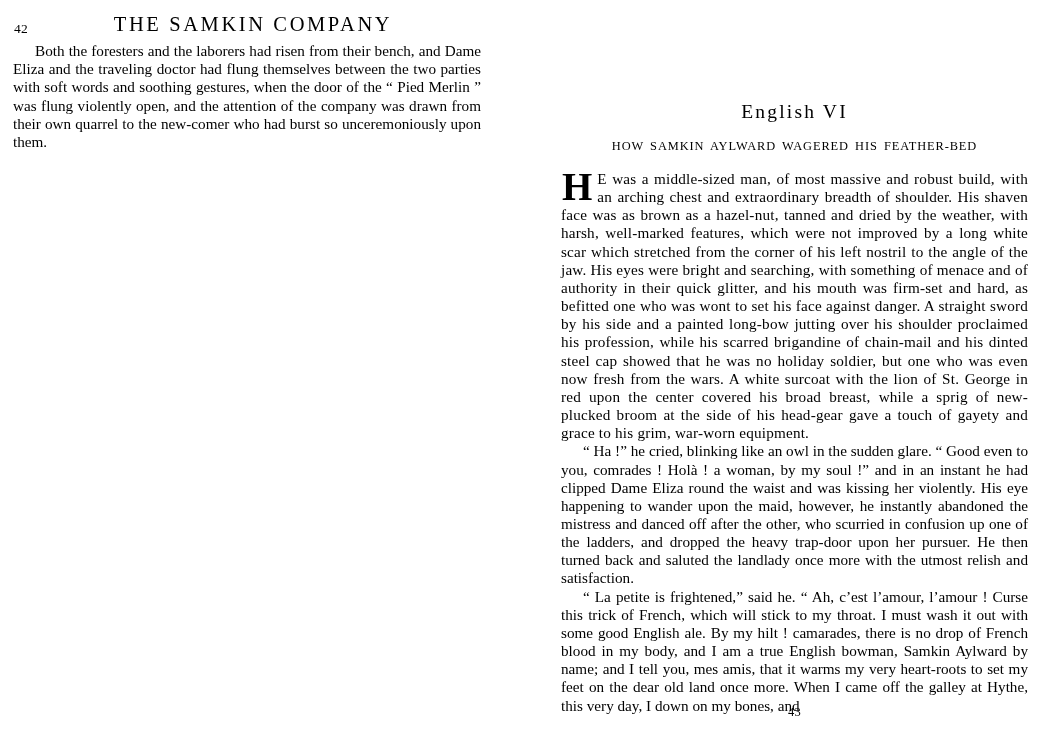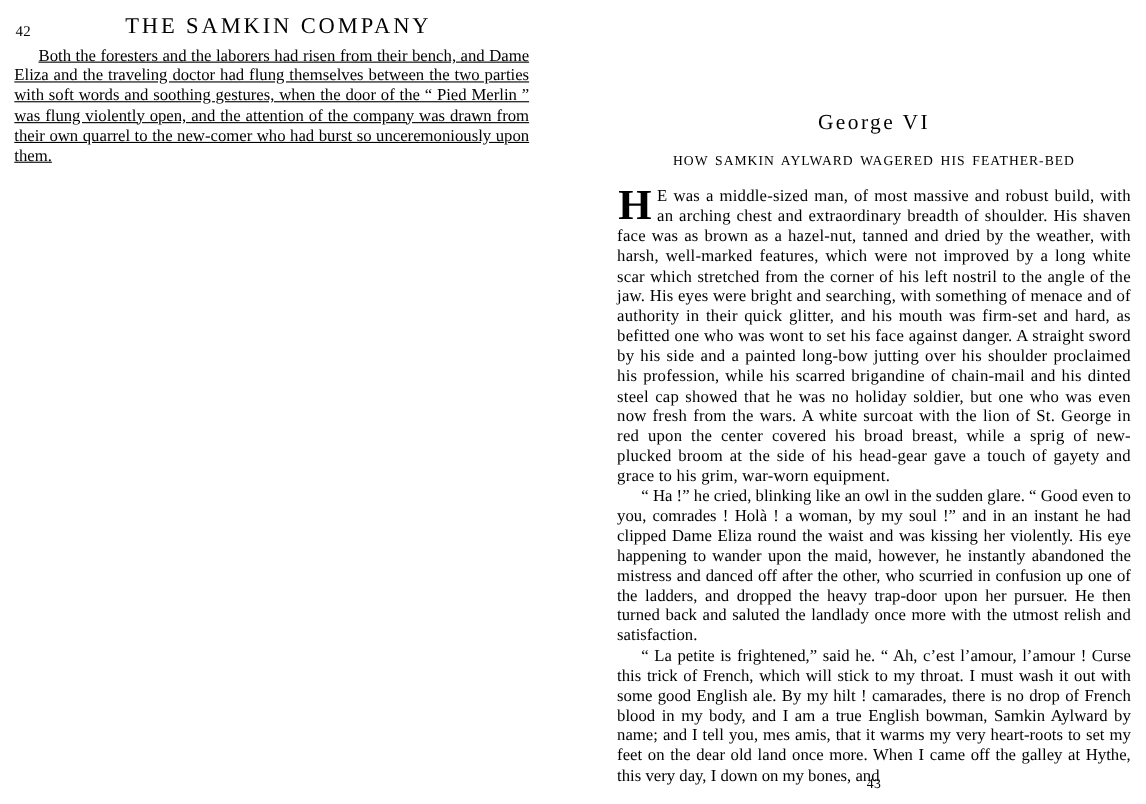--- a/index.html
+++ b/index.html
@@ -61,21 +61,20 @@
     box-sizing: border-box;
     white-space: nowrap;
   }
 
   
   .verso-body {
     position: absolute;
     left: 13px;
     top: 42px;
     width: 468px;
-    text-decoration: underline;
   }
   .verso-body p {
     margin: 0;
     text-align: justify;
     text-justify: inter-word;
     font-size: 15.2px;
     line-height: 18.2px;
     text-indent: 22px;
     hyphens: none;
   }
@@ -158,21 +157,21 @@
     </div>
 
     <div class="verso-body">
       <p>Both the foresters and the laborers had risen from their bench, and Dame Eliza and the traveling doctor had flung themselves between the two parties with soft words and soothing gestures, when the door of the “ Pied Merlin ” was flung violently open, and the attention of the company was drawn from their own quarrel to the new-comer who had burst so unceremoniously upon them.</p>
     </div>
 
   </div>
 
   <div class="page page-recto">
 
-    <div class="chapter-title">George VI</div>
+    <div class="chapter-title">English VI</div>
 
     <div class="chapter-subtitle">HOW SAMKIN AYLWARD WAGERED HIS FEATHER-BED</div>
 
     <div class="recto-body">
 
       <p class="opening">
         <span class="dropcap">H</span><span class="opening-first-words">E was a middle-sized man, of most massive and robust build, with an arching chest and extraordinary breadth of shoulder. His shaven face was as brown as a hazel-nut, tanned and dried by the weather, with harsh, well-marked features, which were not improved by a long white scar which stretched from the corner of his left nostril to the angle of the jaw.  His eyes were bright and searching, with something of menace and of authority in their quick glitter, and his mouth was firm-set and hard, as befitted one who was wont to set his face against danger.  A straight sword by his side and a painted long-bow jutting over his shoulder proclaimed his profession, while his scarred brigandine of chain-mail and his dinted steel cap showed that he was no holiday soldier, but one who was even now fresh from the wars.  A white surcoat with the lion of St. George in red upon the center covered his broad breast, while a sprig of new-plucked broom at the side of his head-gear gave a touch of gayety and grace to his grim, war-worn equipment.</span>
       </p>
 
       <p>“ Ha !” he cried, blinking like an owl in the sudden glare.  “ Good even to you, comrades !  Holà ! a woman, by my soul !” and in an instant he had clipped Dame Eliza round the waist and was kissing her violently. His eye happening to wander upon the maid, however, he instantly abandoned the mistress and danced off after the other, who scurried in confusion up one of the ladders, and dropped the heavy trap-door upon her pursuer.  He then turned back and saluted the landlady once more with the utmost relish and satisfaction.</p>

